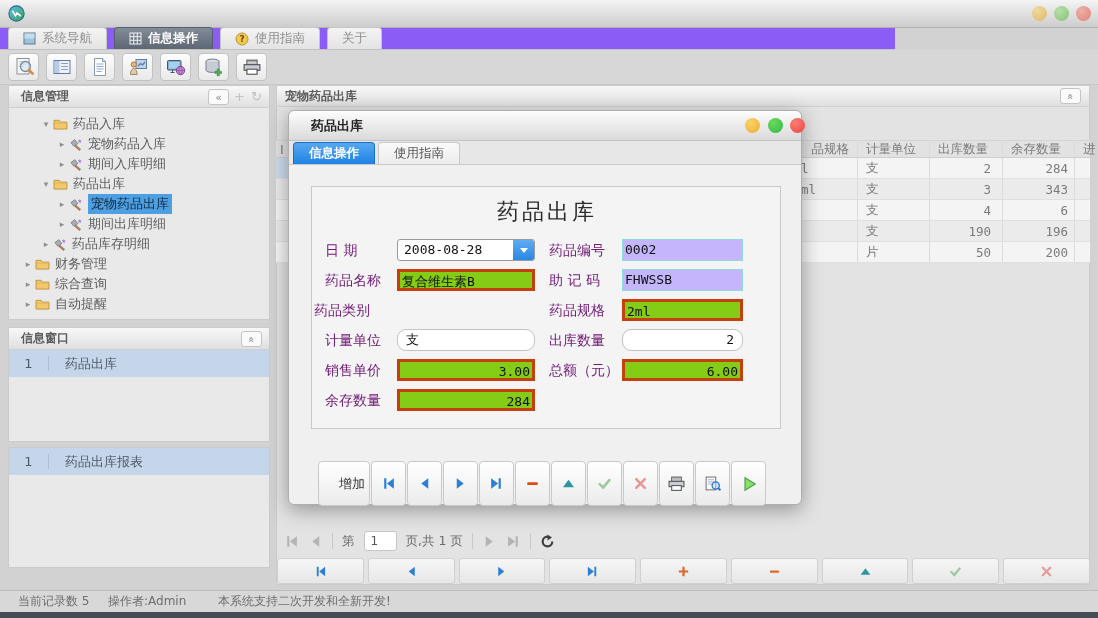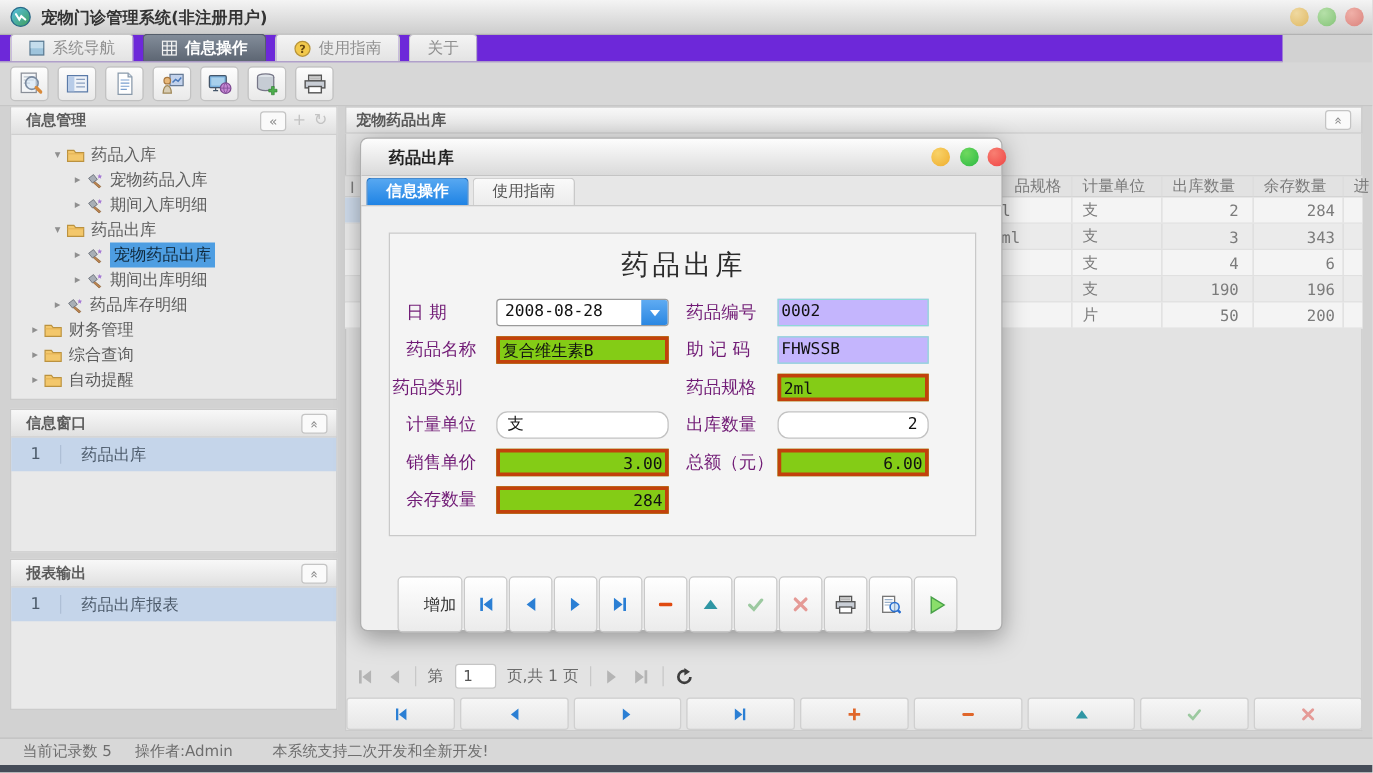--- a/index.html
+++ b/index.html
@@ -12,21 +12,21 @@
   #titlebar { left:0; top:0; width:1098px; height:28px;
     background:linear-gradient(#f4f4f4,#cdcdcd); border-bottom:1px solid #b2b2b2;
     display:flex; align-items:center; }
   #app-title { font-size:13px; font-weight:bold; color:#333; margin-left:8px; }
   .win-dot { width:15px; height:15px; border-radius:50%; position:absolute; top:6px; }
   .dot-y { background:radial-gradient(circle at 35% 30%,#f0d9a0,#dfb964); }
   .dot-g { background:radial-gradient(circle at 35% 30%,#b5e0a8,#84c377); }
   .dot-r { background:radial-gradient(circle at 35% 30%,#f0b0a8,#da837d); }
 
   
-  #menubar { left:0; top:28px; width:1026px; height:22px; background:#6d28d9;
+  #menubar { left:0; top:28px; width:895px; height:22px; background:#8b5cf6;
     border-bottom:1px solid #c2c2c2; display:flex; align-items:flex-end; padding-left:8px; }
   .menu-tab { height:22px; display:flex; align-items:center; gap:6px; padding:0 14px;
     margin-right:7px; background:linear-gradient(#f4f4f4,#e3e3e3);
     border:1px solid #c6c6c6; border-bottom:none; border-radius:4px 4px 0 0;
     font-size:12.5px; color:#8f8f8f; }
   .menu-tab.active { background:linear-gradient(#828c99,#5d6673); color:#fff; font-weight:bold;
     border-color:#555e6a; }
 
   
   #toolbar { left:0; top:50px; width:1098px; height:35px; background:#d7d7d7;
@@ -266,21 +266,20 @@
         <circle cx="8" cy="8" r="7.2" fill="url(#gradApp)" stroke="#2a6a8a"></circle>
         <path d="M4.5 6l2.5 4 1.5-2.5L11.5 10" stroke="#fff" stroke-width="1.6" fill="none" stroke-linecap="round"></path>
       </symbol>
   </defs>
 </svg>
 
 <div id="titlebar" class="ab">
   <svg width="17" height="17" style="margin-left:8px">
       <use href="#sym-appicon"></use>
     </svg>
-  <span id="app-title">宠物门诊管理系统(非注册用户)</span>
   <span class="win-dot dot-y" style="left:1032px"></span>
   <span class="win-dot dot-g" style="left:1054px"></span>
   <span class="win-dot dot-r" style="left:1076px"></span>
 </div>
 
 <div id="menubar" class="ab">
   <div class="menu-tab">
     <svg width="13" height="13">
         <use href="#sym-nav"></use>
       </svg>
@@ -431,26 +430,20 @@
         <span class="chev-up">«</span>
       </span>
   </div>
   <div class="list-row">
     <span class="num">1</span>
     <span class="lbl">药品出库</span>
   </div>
 </div>
 
 <div class="panel ab" style="top:447px;height:121px;">
-  <div class="panel-hd">
-    <span class="ttl">报表输出</span>
-    <span class="hd-btn" style="right:7px">
-        <span class="chev-up">«</span>
-      </span>
-  </div>
   <div class="list-row">
     <span class="num">1</span>
     <span class="lbl">药品出库报表</span>
   </div>
 </div>
 
 <div id="main-hd" class="ab">
   <span class="ttl">宠物药品出库</span>
   <span class="hd-btn" style="right:8px;top:2px">
       <span class="chev-up">«</span>

